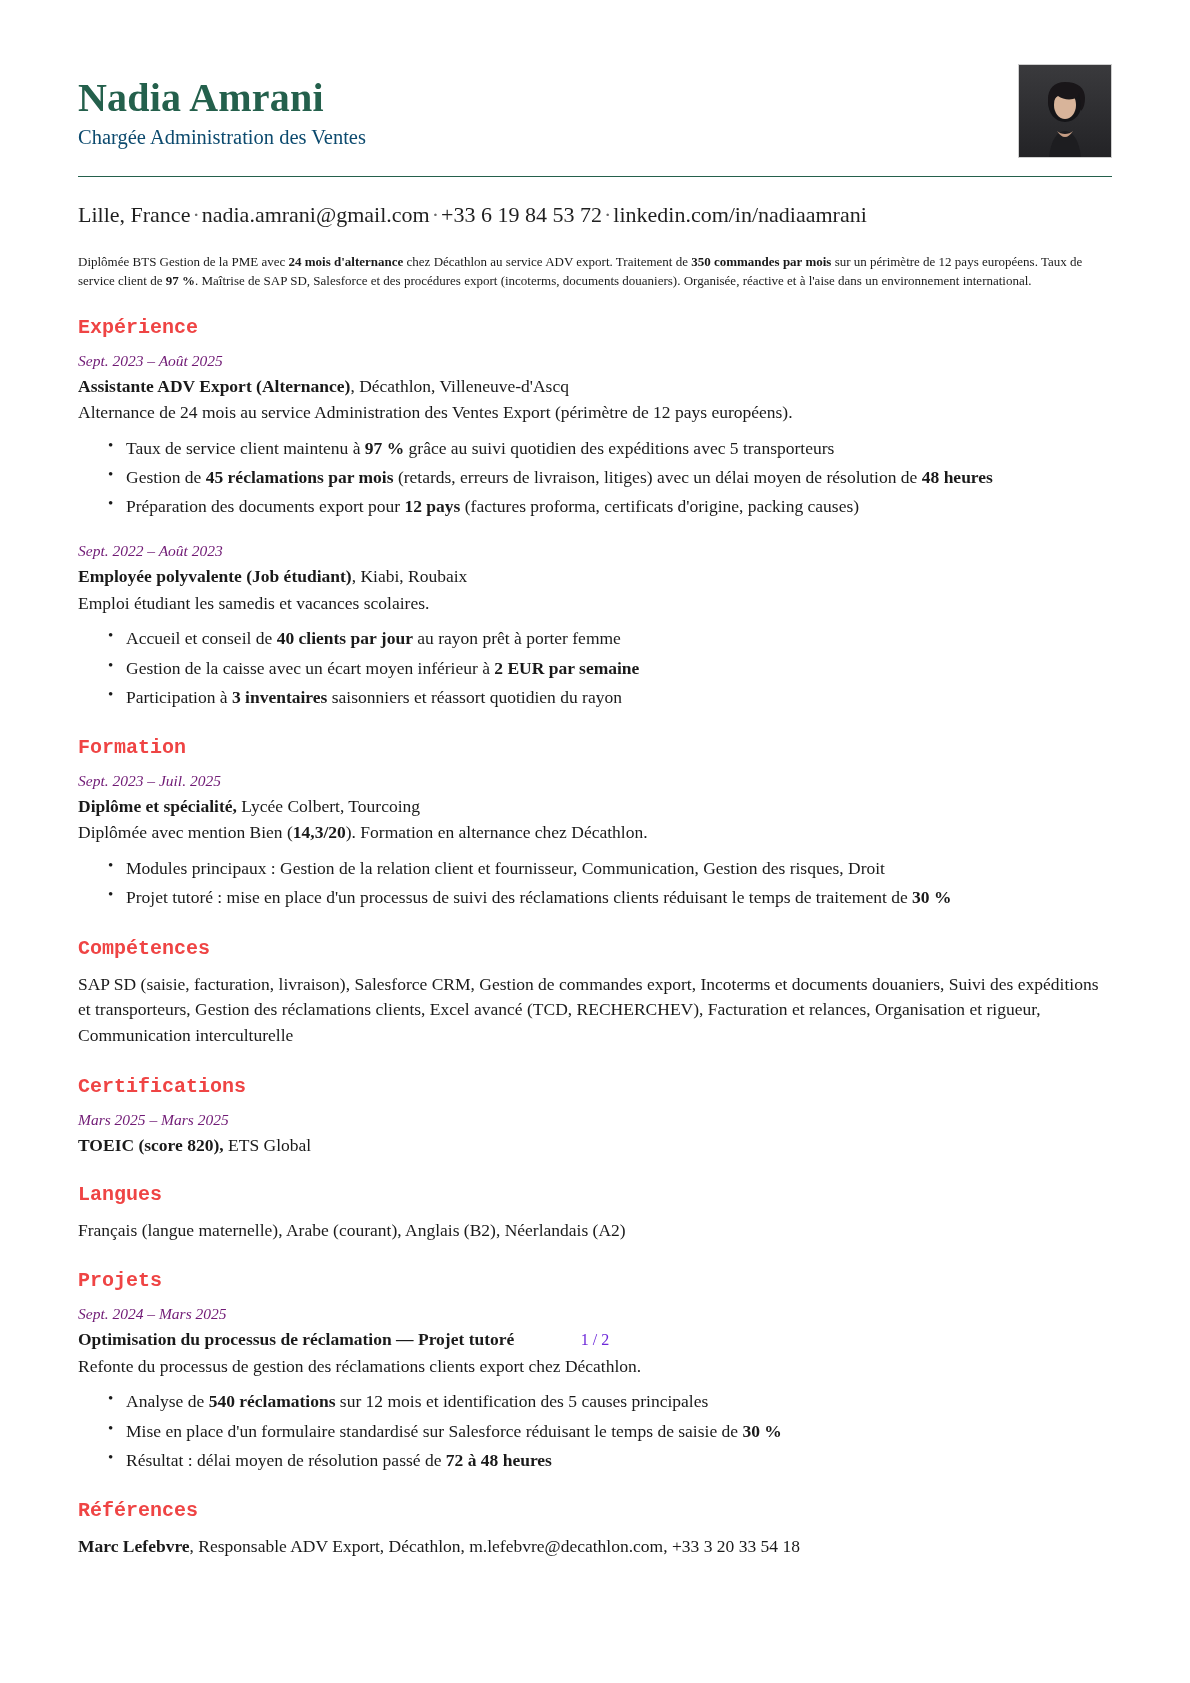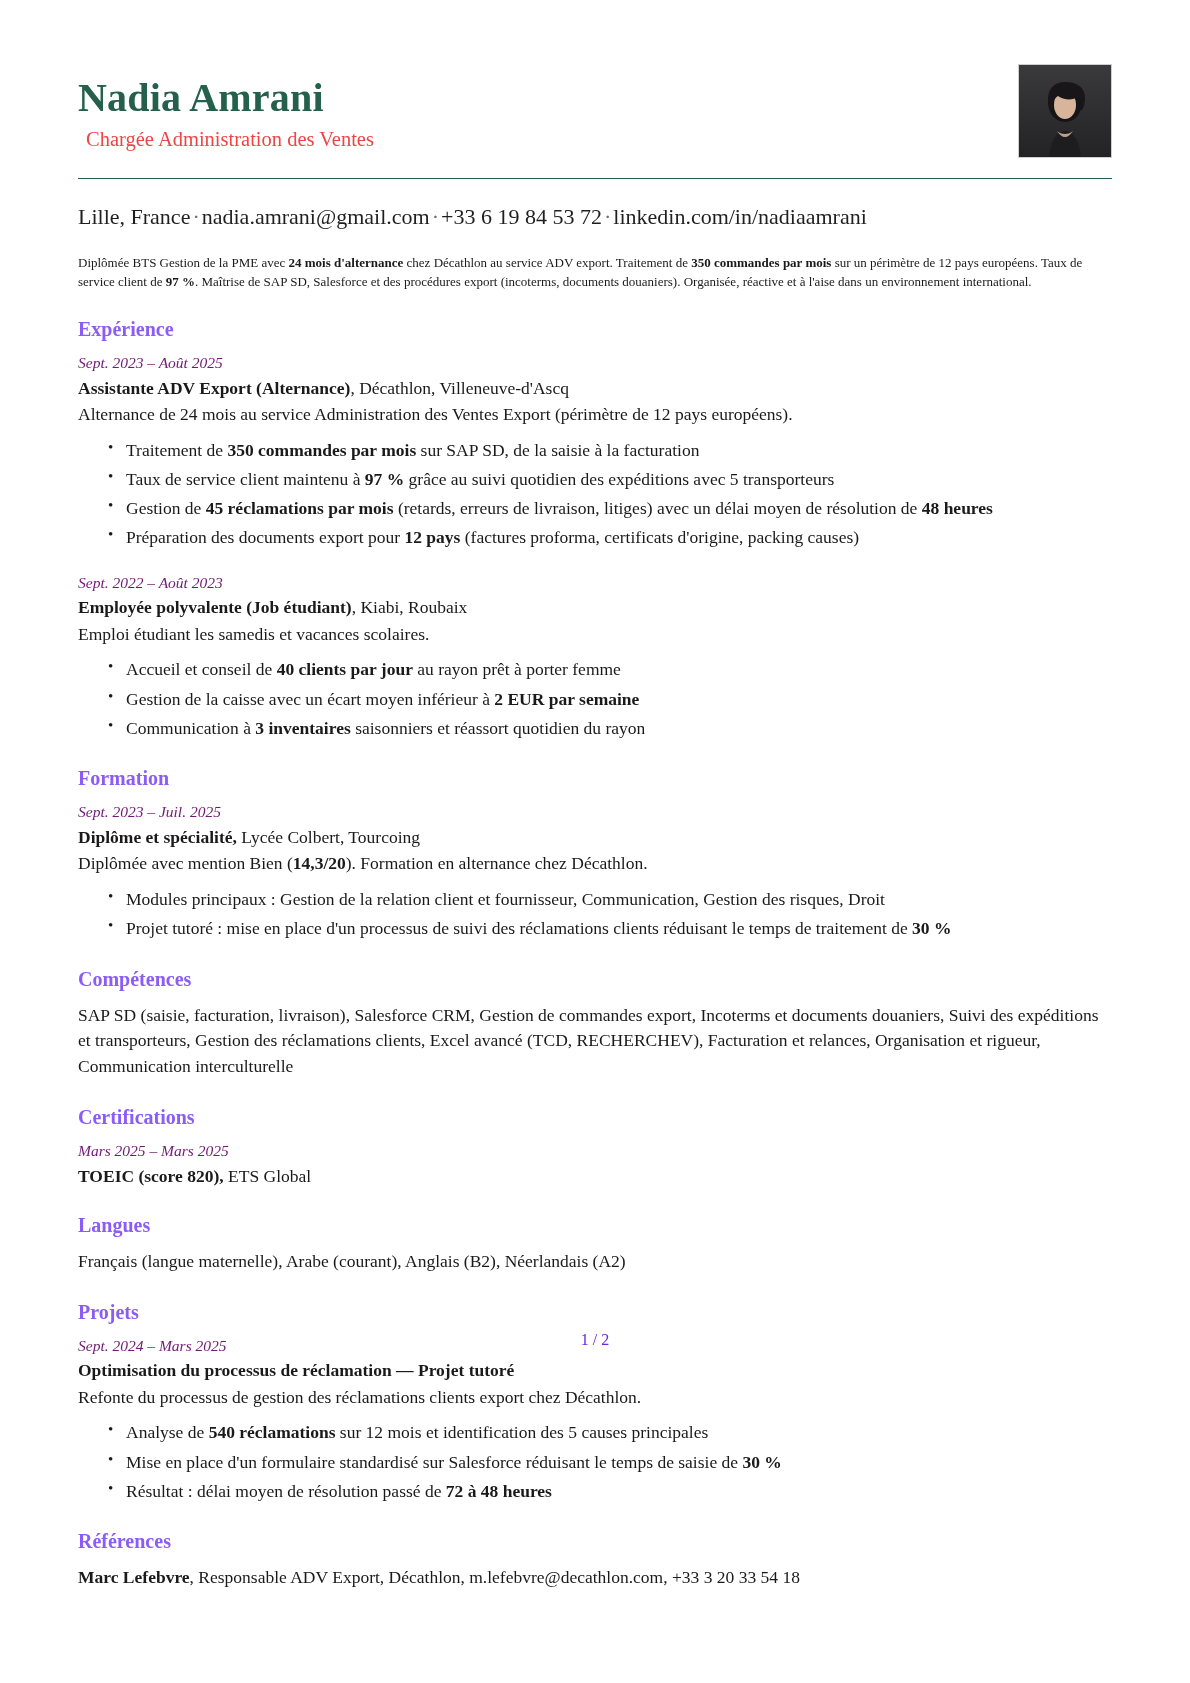--- a/index.html
+++ b/index.html
@@ -33,23 +33,23 @@
   .name {
     font-size: 40px;
     font-weight: bold;
     color: #24604c;
     letter-spacing: 0.2px;
     line-height: 1.08;
     margin: 0 0 6px 0;
   }
   .headline {
     font-size: 20.5px;
-    color: #ef4444;
+    color: #0c4a6e;
     line-height: 1.2;
-    margin: 8px;
+    margin: 0;
   }
   .photo {
     width: 92px;
     height: 92px;
     margin-top: 2px;
     border: 1px solid #cfcfcf;
     position: relative;
     overflow: hidden;
     background: #2b2b2e;
     flex: 0 0 auto;
@@ -75,23 +75,24 @@
     line-height: 1.47;
     margin: 22px 0 0 0;
     text-align: left;
   }
 
   
   .section { margin-top: 26px; }
   .section-title {
     font-size: 20px;
     font-weight: bold;
-    color: #8b5cf6;
+    color: #ef4444;
     margin: 0 0 12px 0;
     line-height: 1.15;
+    font-family: Liberation Mono, monospace;
   }
   .entry { margin-bottom: 4px; }
   .entry + .entry { margin-top: 22px; }
   .entry-date {
     font-size: 15.5px;
     font-style: italic;
     color: #701a75;
     line-height: 1.35;
     margin: 0 0 2px 0;
   }
@@ -179,34 +180,33 @@
   <p class="summary"><span>Diplômée BTS Gestion de la PME avec </span><b>24 mois d'alternance</b><span> chez Décathlon au service ADV export. Traitement de </span><b>350 commandes par mois</b><span> sur un périmètre de 12 pays européens. Taux de service client de </span><b>97 %</b><span>. Maîtrise de SAP SD, Salesforce et des procédures export (incoterms, documents douaniers). Organisée, réactive et à l'aise dans un environnement international.</span></p>
 
   <div id="sections-root">
       <div class="section">
         <div class="section-title">Expérience</div>
         <div class="entry">
           <div class="entry-date">Sept. 2023 – Août 2025</div>
           <div class="entry-heading"><b>Assistante ADV Export (Alternance)</b><span>, Décathlon, Villeneuve-d'Ascq</span></div>
           <div class="entry-desc">Alternance de 24 mois au service Administration des Ventes Export (périmètre de 12 pays européens).</div>
           <ul class="bullets">
-            <li><span>Traitement de </span><b>350 commandes par mois</b><span> sur SAP SD, de la saisie à la facturation</span></li>
             <li><span>Taux de service client maintenu à </span><b>97 %</b><span> grâce au suivi quotidien des expéditions avec 5 transporteurs</span></li>
             <li><span>Gestion de </span><b>45 réclamations par mois</b><span> (retards, erreurs de livraison, litiges) avec un délai moyen de résolution de </span><b>48 heures</b></li>
             <li><span>Préparation des documents export pour </span><b>12 pays</b><span> (factures proforma, certificats d'origine, packing causes)</span></li>
           </ul>
         </div>
         <div class="entry">
           <div class="entry-date">Sept. 2022 – Août 2023</div>
           <div class="entry-heading"><b>Employée polyvalente (Job étudiant)</b><span>, Kiabi, Roubaix</span></div>
           <div class="entry-desc">Emploi étudiant les samedis et vacances scolaires.</div>
           <ul class="bullets">
             <li><span>Accueil et conseil de </span><b>40 clients par jour</b><span> au rayon prêt à porter femme</span></li>
             <li><span>Gestion de la caisse avec un écart moyen inférieur à </span><b>2 EUR par semaine</b></li>
-            <li><span>Communication à </span><b>3 inventaires</b><span> saisonniers et réassort quotidien du rayon</span></li>
+            <li><span>Participation à </span><b>3 inventaires</b><span> saisonniers et réassort quotidien du rayon</span></li>
           </ul>
         </div>
       </div>
       <div class="section">
         <div class="section-title">Formation</div>
         <div class="entry">
           <div class="entry-date">Sept. 2023 – Juil. 2025</div>
           <div class="entry-heading"><b>Diplôme et spécialité,</b><span> Lycée Colbert, Tourcoing</span></div>
           <div class="entry-desc"><span>Diplômée avec mention Bien (</span><b>14,3/20</b><span>). Formation en alternance chez Décathlon.</span></div>
           <ul class="bullets">

